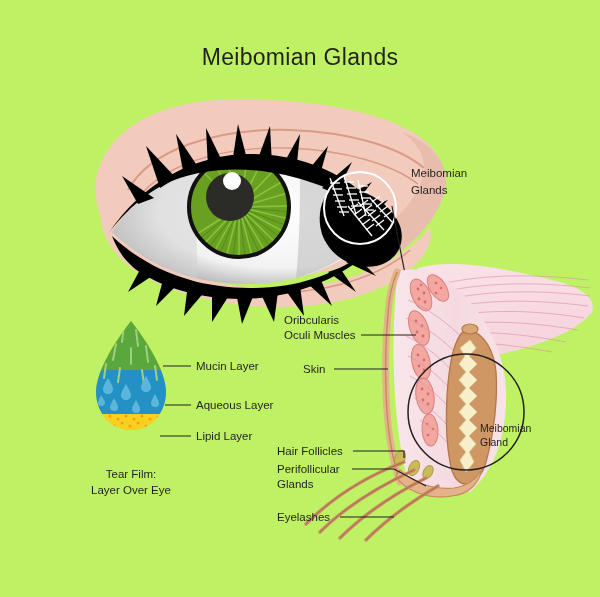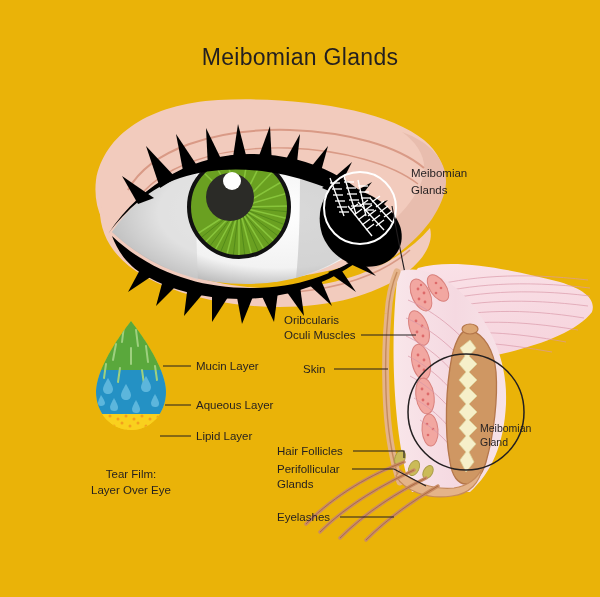--- a/index.html
+++ b/index.html
@@ -4,21 +4,21 @@
 <style>
   html, body {
     margin: 0;
     padding: 0;
     background: #ffffff;
   }
   #page {
     position: relative;
     width: 600px;
     height: 597px;
-    background: #eab308;
+    background: #bef264;
     font-family: "Liberation Sans", sans-serif;
     overflow: hidden;
   }
   #main-svg {
     position: absolute;
     left: 0;
     top: 0;
     width: 600px;
     height: 597px;
   }

